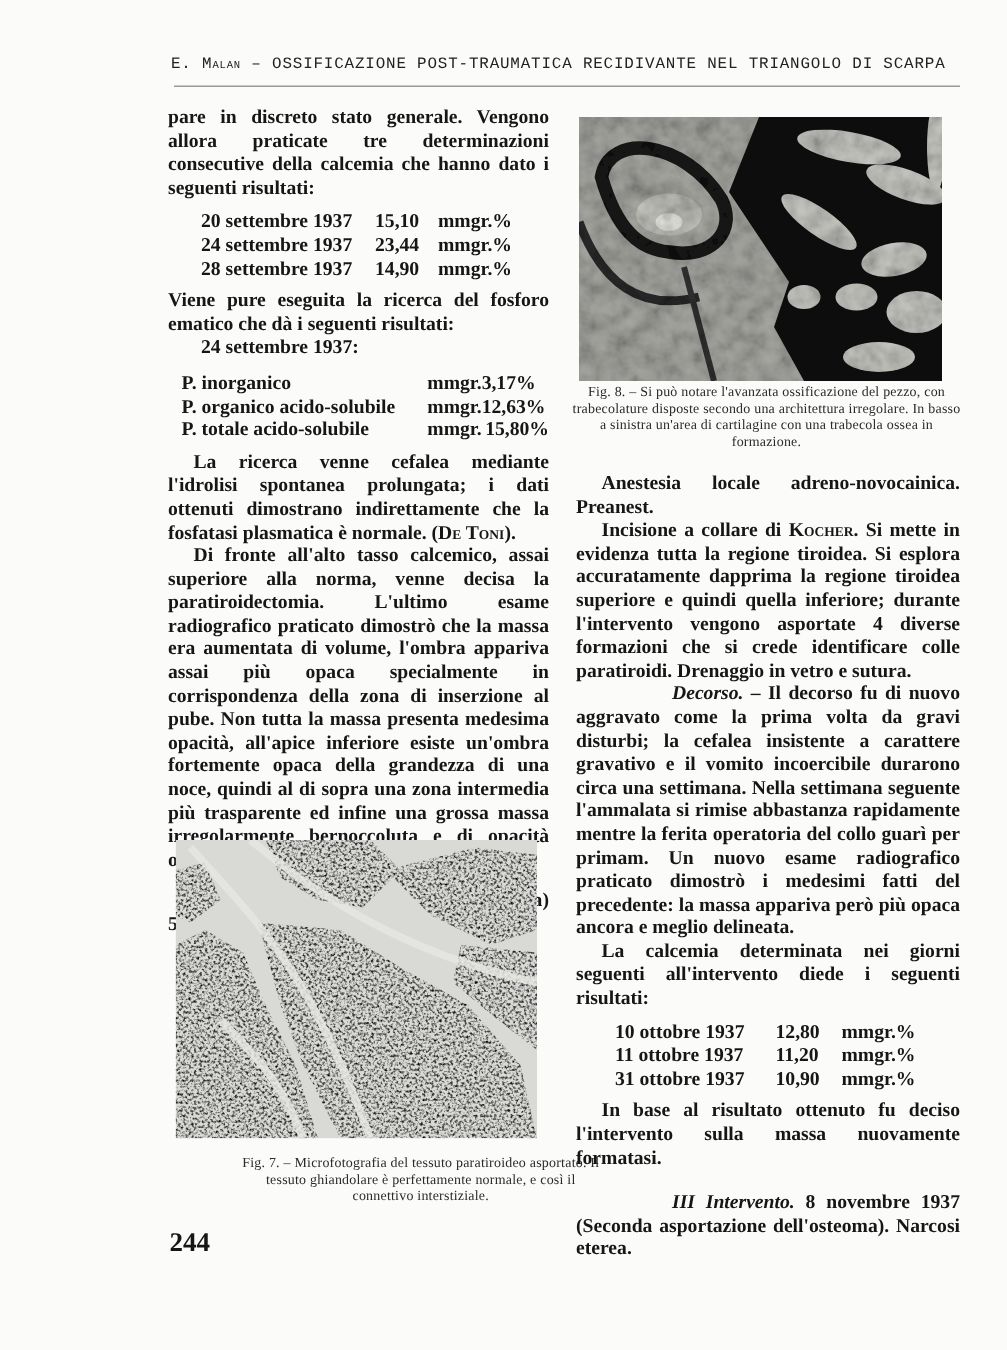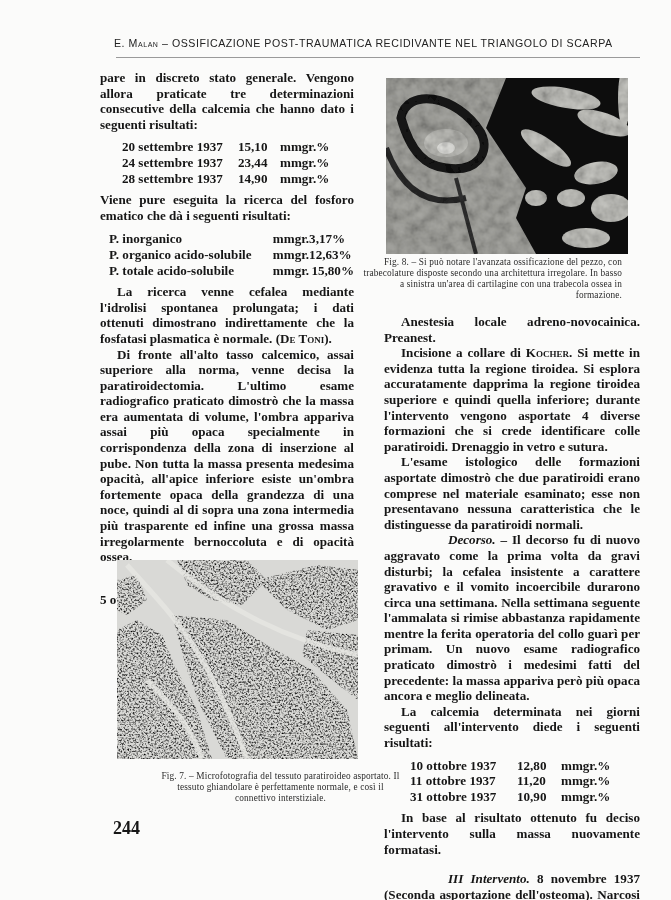--- a/index.html
+++ b/index.html
@@ -2,26 +2,26 @@
 <html><head>
 <meta charset="utf-8">
 <style>
   html, body { margin:0; padding:0; }
   body {
     width:671px; height:900px; background:#fbfbfa; position:relative; overflow:hidden;
     font-family:"DejaVu Serif","Liberation Serif",serif; color:#161616;
   }
   .header {
     position:absolute; left:114px; top:37px; width:528px;
-    font-family:Liberation Sans, sans-serif; font-size:10.6px; letter-spacing:0.55px;
+    font-family:Liberation Mono, monospace; font-size:10.6px; letter-spacing:0.55px;
     white-space:nowrap; color:#222;
   }
   .header-rule { position:absolute; left:116px; top:57px; width:524px; height:1px; background:#9a9a9a; }
   .col { position:absolute; font-family:"Liberation Serif",serif; font-weight:bold; font-size:13.1px; line-height:15.6px; }
-  .col-left { left:100px; top:70px; width:254px; }
+  .col-left { left:112px; top:70px; width:254px; }
   .col-right { left:384px; top:314px; width:256px; }
   p { margin:0; text-align:justify; text-align-last:left; hyphens:manual; }
   p.ind { text-indent:17px; }
   .sc { font-variant:small-caps; }
   .it { font-style:italic;margin-left:47px; }
   table.vals { border-collapse:collapse; font-weight:bold; }
   table.vals td { padding:0; white-space:nowrap; }
   .fig { position:absolute; overflow:hidden; }
   .caption {
     position:absolute; font-family:"Liberation Serif",serif; font-size:9.3px; line-height:11px;
@@ -55,20 +55,21 @@
     </tr>
     <tr>
       <td>28 settembre 1937</td>
       <td>14,90</td>
       <td style="padding-left:6px">mmgr.%</td>
     </tr>
   </tbody>
     </table>
 
   <p>Viene pure eseguita la ricerca del fosforo ematico che dà i seguenti risultati:</p>
+  <p style="padding-left:22px">24 settembre 1937:</p>
 
   <table class="vals" style="margin:8px 0 6px 9px;">
     <tbody>
         <tr>
       <td style="width:174px">P. inorganico</td>
       <td style="width:34px">mmgr.</td>
       <td style="width:46px">3,17%</td>
     </tr>
     <tr>
       <td>P. organico acido-solubile</td>
@@ -148,26 +149,25 @@
       </g>
 
       <path d="M15,40 C20,10 70,15 95,55 C105,75 90,95 60,90 C40,88 25,75 15,40 Z" fill="none" stroke="#171717" stroke-width="9"></path>
       <ellipse cx="60" cy="65" rx="22" ry="14" fill="#c4c4bf"></ellipse>
       <ellipse cx="60" cy="70" rx="9" ry="6" fill="#ecece8"></ellipse>
       <path d="M0,70 C15,110 40,130 80,120" fill="none" stroke="#2a2a2a" stroke-width="6"></path>
       <path d="M70,100 L90,176" fill="none" stroke="#333" stroke-width="4"></path>
     </g>
   </svg>
 </div>
-<div class="caption" style="left:360px; top:257px; width:262px;text-align:right;">Fig. 8. – Si può notare l'avanzata ossificazione del pezzo, con trabecolature disposte secondo una architettura irregolare. In basso a sinistra un'area di cartilagine con una trabecola ossea in formazione.</div>
+<div class="caption" style="left:380px; top:257px; width:262px;">Fig. 8. – Si può notare l'avanzata ossificazione del pezzo, con trabecolature disposte secondo una architettura irregolare. In basso a sinistra un'area di cartilagine con una trabecola ossea in formazione.</div>
 
 <div class="col col-right">
   <p class="ind">Anestesia locale adreno-novocainica. Preanest.</p>
   <p class="ind"><span>Incisione a collare di </span><span class="sc">Kocher</span><span>. Si mette in evidenza tutta la regione tiroidea. Si esplora accuratamente dapprima la regione tiroidea superiore e quindi quella inferiore; durante l'intervento vengono asportate 4 diverse formazioni che si crede identificare colle paratiroidi. Drenaggio in vetro e sutura.</span></p>
-  <p class="ind">L'esame istologico delle formazioni asportate dimostrò che due paratiroidi erano comprese nel materiale esaminato; esse non presentavano nessuna caratteristica che le distinguesse da paratiroidi normali.</p>
   <p class="ind"><span class="it">Decorso.</span><span> – Il decorso fu di nuovo aggravato come la prima volta da gravi disturbi; la cefalea insistente a carattere gravativo e il vomito incoercibile durarono circa una settimana. Nella settimana seguente l'ammalata si rimise abbastanza rapidamente mentre la ferita operatoria del collo guarì per primam. Un nuovo esame radiografico praticato dimostrò i medesimi fatti del precedente: la massa appariva però più opaca ancora e meglio delineata.</span></p>
   <p class="ind">La calcemia determinata nei giorni seguenti all'intervento diede i seguenti risultati:</p>
 
   <table class="vals" style="margin:7px 0 6px 26px;">
     <tbody>
         <tr>
       <td style="width:107px">10 ottobre 1937</td>
       <td style="width:38px">12,80</td>
       <td style="padding-left:6px">mmgr.%</td>
     </tr>

